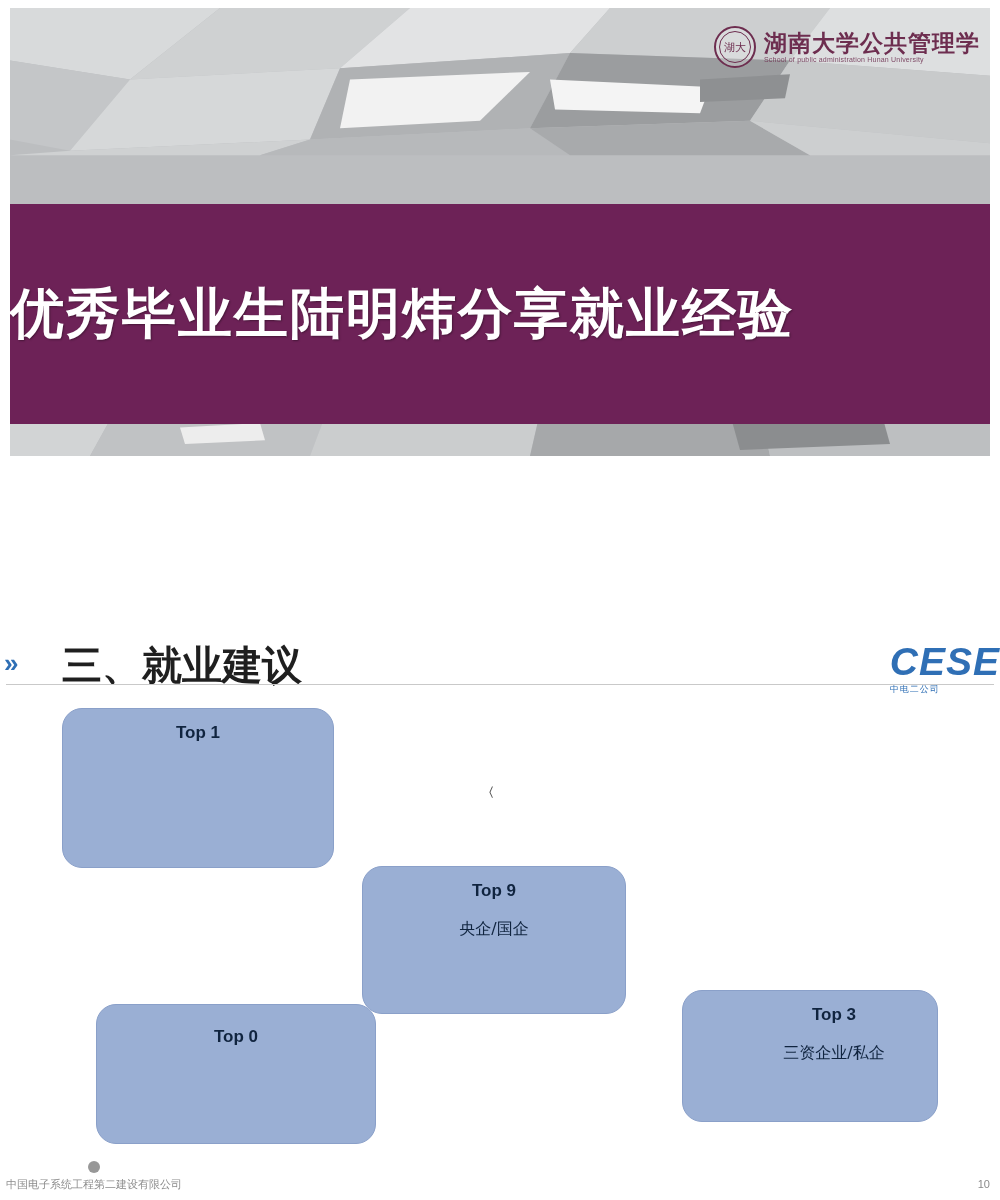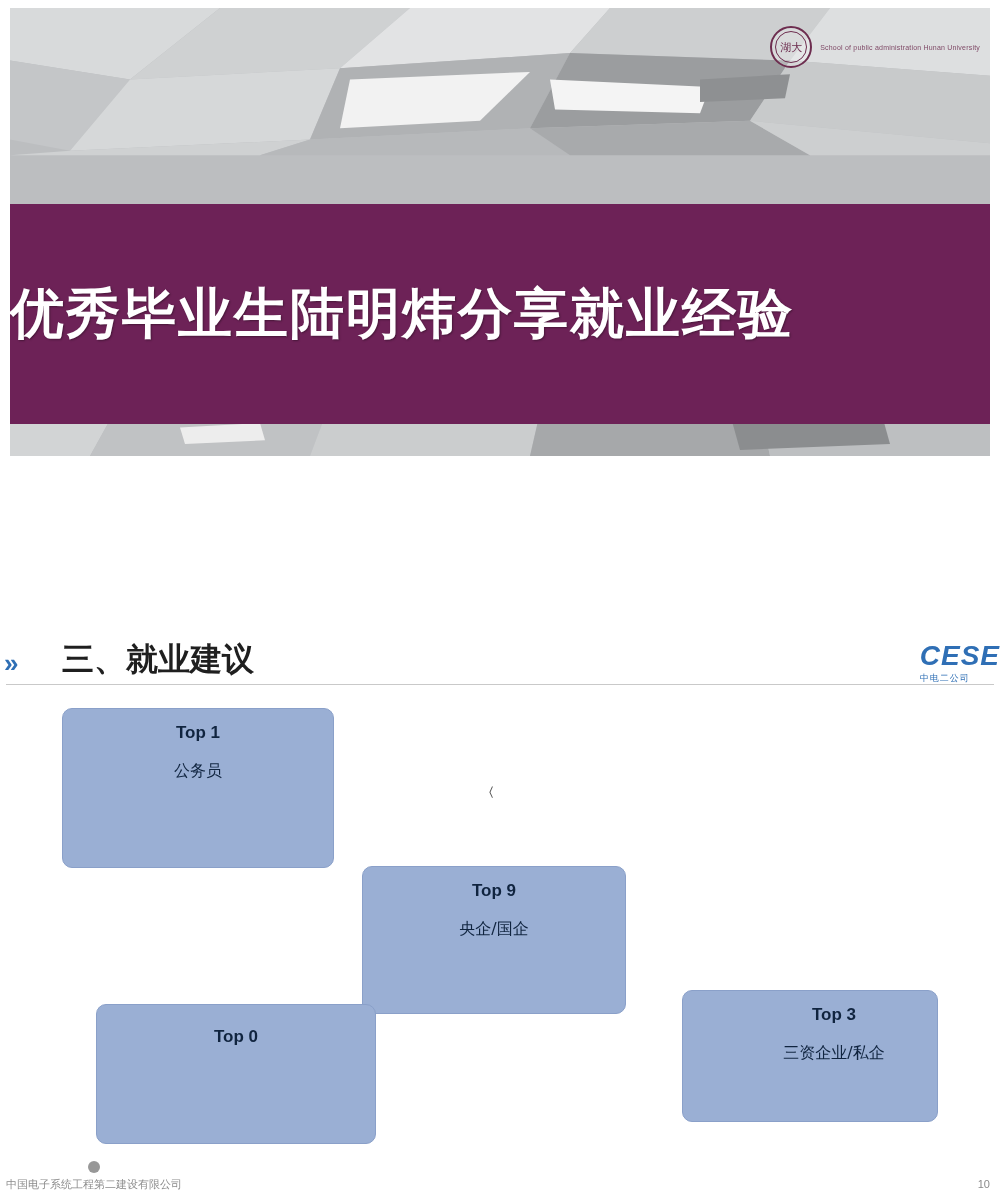--- a/index.html
+++ b/index.html
@@ -124,34 +124,34 @@
     color: #2f6fb5;
     font-size: 26px;
     font-weight: bold;
     letter-spacing: -4px;
   }
   .section-title {
     position: absolute;
     left: 62px;
     top: 12px;
     font-family: "DejaVu Sans", sans-serif;
-    font-size: 32px;
+    font-size: 40px;
     font-weight: bold;
     color: #1f1f1f;
     white-space: nowrap;
   }
   .cese-logo {
     position: absolute;
     right: 0px;
     top: 16px;
     text-align: left;
   }
   .cese-logo .cese-main {
     font-family: "Liberation Sans", sans-serif;
-    font-size: 28px;
+    font-size: 39px;
     font-weight: bold;
     font-style: italic;
     color: #2f6fb5;
     letter-spacing: 1px;
     line-height: 1;
   }
   .cese-logo .cese-sub {
     font-size: 9px;
     color: #2f6fb5;
     letter-spacing: 1px;
@@ -164,21 +164,21 @@
     width: 988px;
     height: 1px;
     background: #c9c9c9;
   }
 
   
   .box {
     position: absolute;
     background: #9aafd4;
     border: 1px solid #8aa0c9;
-    border-radius: 10px;
+    border-radius: 20px;
     color: #10243f;
     text-align: center;
     box-sizing: border-box;
     padding-top: 14px;
   }
   .box .box-title {
     font-size: 17px;
     font-weight: bold;
     font-family: "Liberation Sans", sans-serif;
     margin-bottom: 16px;
@@ -274,20 +274,21 @@
     <polygon points="130,520 420,512 410,530 128,538" fill="#efefef"></polygon>
     <polygon points="720,540 870,532 880,580 730,588" fill="#8b8d8f"></polygon>
     <polygon points="170,558 250,552 255,575 175,580" fill="#ededed"></polygon>
   </svg>
 
   <div class="logo-box">
     <div class="logo-seal">
       <div class="inner">湖大</div>
     </div>
     <div>
+      <div class="logo-text-cn">湖南大学公共管理学</div>
       <div class="logo-text-en">School of public administration Hunan University</div>
     </div>
   </div>
 
   <div class="title-band">
     <h1>优秀毕业生陆明炜分享就业经验</h1>
   </div>
 </div>
 
 <div class="slide-bottom">
@@ -297,21 +298,20 @@
     <div class="section-title">三、就业建议</div>
     <div class="cese-logo">
       <div class="cese-main">CESE</div>
       <div class="cese-sub">中电二公司</div>
     </div>
   </div>
   <div class="header-rule"></div>
 
   <div class="box" id="box-top1">
     <div class="box-title">Top 1</div>
-    <div class="box-body">公务员</div>
   </div>
 
   <div class="box" id="box-top2">
     <div class="box-title">Top 9</div>
     <div class="box-body">央企/国企</div>
   </div>
 
   <div class="box" id="box-top3">
     <div class="box-title">Top 3</div>
     <div class="box-body">三资企业/私企</div>

